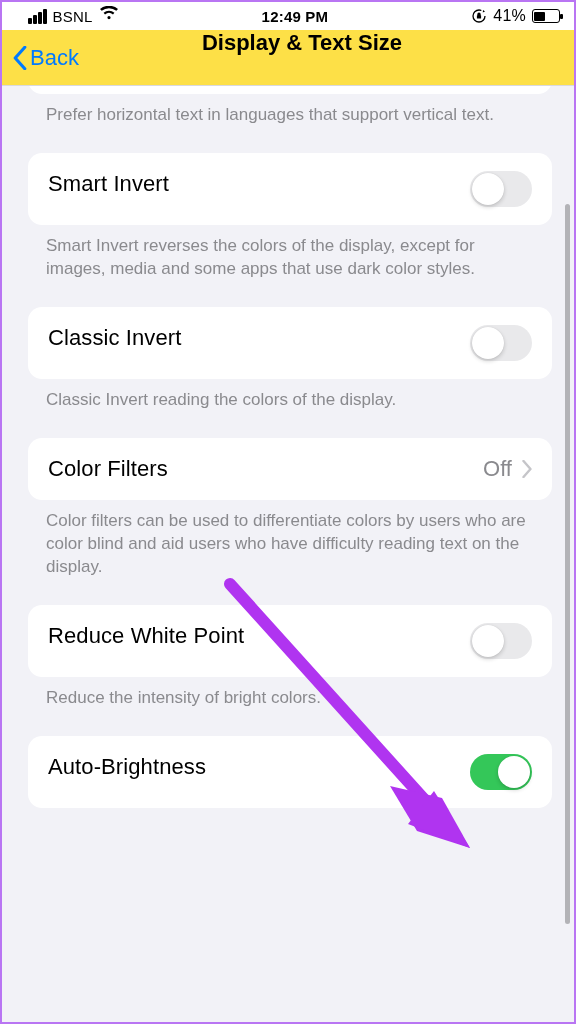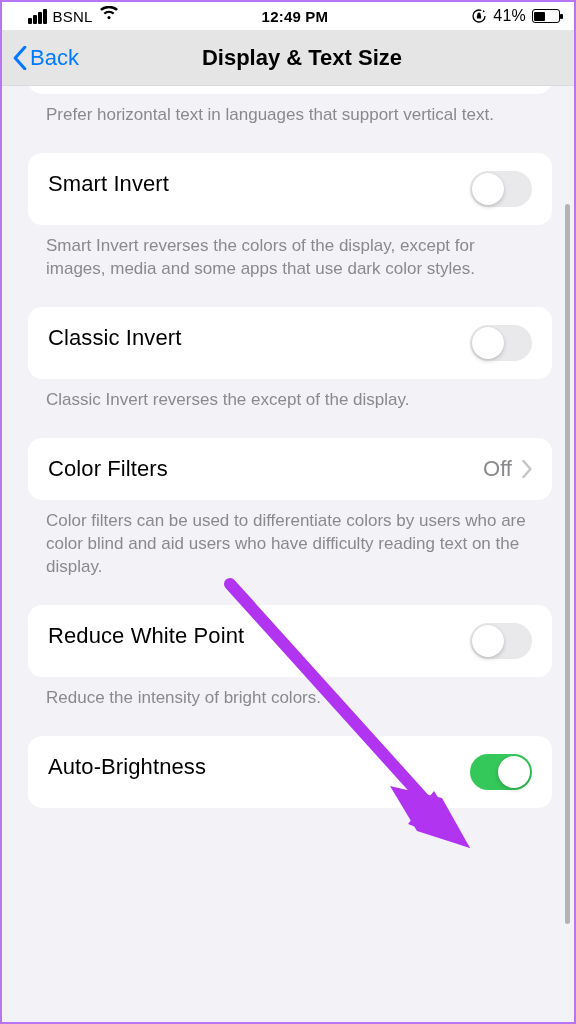--- a/index.html
+++ b/index.html
@@ -41,25 +41,24 @@
     .clock { font-size:15px; font-weight:600; }
     .lock-rot { width:16px; height:16px; display:inline-block; }
     .batt-pct { font-size:16px; font-weight:500; }
     .batt { width:28px; height:14px; border:1.5px solid #000; border-radius:3px; position:relative; }
     .batt::after { content:""; position:absolute; right:-4px; top:3.5px; width:2.5px; height:5px; background:#000; border-radius:1px; }
     .batt-fill { position:absolute; left:1.5px; top:1.5px; bottom:1.5px; width:41%; background:#000; border-radius:1px; }
 
     .nav-bar {
       height: 56px;
       display:flex;
-      align-items:center;
       justify-content:center;
       position:relative;
       border-bottom: .5px solid #d9d9de;
-      background:#e5e5e5;
+      background:#fde047;
       padding-left:28px;
     }
     .back-btn {
       position:absolute; left:10px; top:50%; transform:translateY(-50%);
       display:flex; align-items:center; gap:2px;
       color:#007aff; font-size:22px;
     }
     .back-chevron { width:16px; height:24px; }
     .nav-title { font-size:22px; font-weight:600; color:#000; }
 
@@ -189,21 +188,21 @@
           </span>
       </div>
       <div class="desc">Smart Invert reverses the colors of the display, except for images, media and some apps that use dark color styles.</div>
 
       <div class="card">
         <span class="card-label">Classic Invert</span>
         <span class="toggle">
             <span class="knob"></span>
           </span>
       </div>
-      <div class="desc">Classic Invert reverses the except of the display.</div>
+      <div class="desc">Classic Invert reading the colors of the display.</div>
 
       <div class="card">
         <span class="card-label">Color Filters</span>
         <span class="nav-row-right">
           <span>Off</span>
           <svg class="chevron-right" viewBox="0 0 10 18">
               <path d="M1.5 1 8.5 9l-7 8" fill="none" stroke="#c5c5c9" stroke-width="2.4" stroke-linecap="round" stroke-linejoin="round"></path>
             </svg>
         </span>
       </div>

